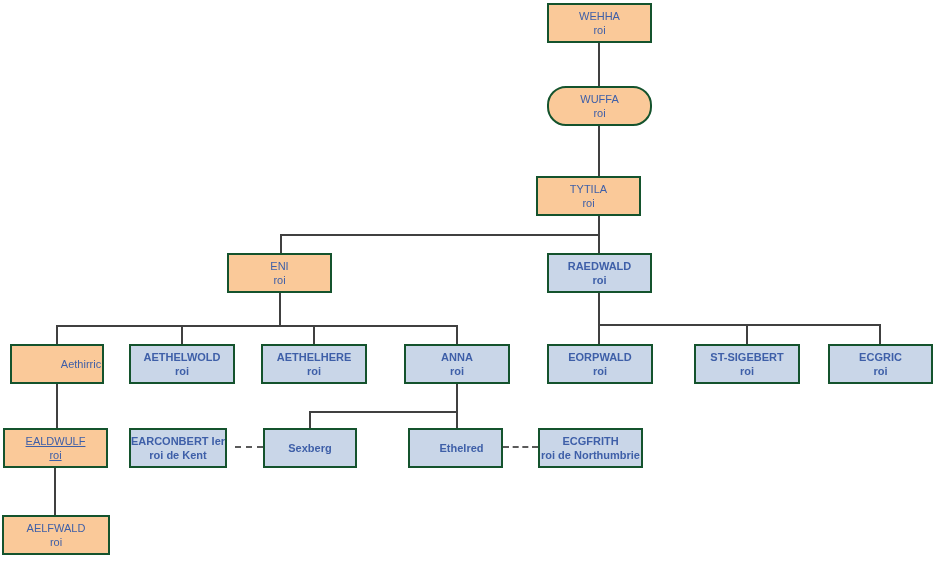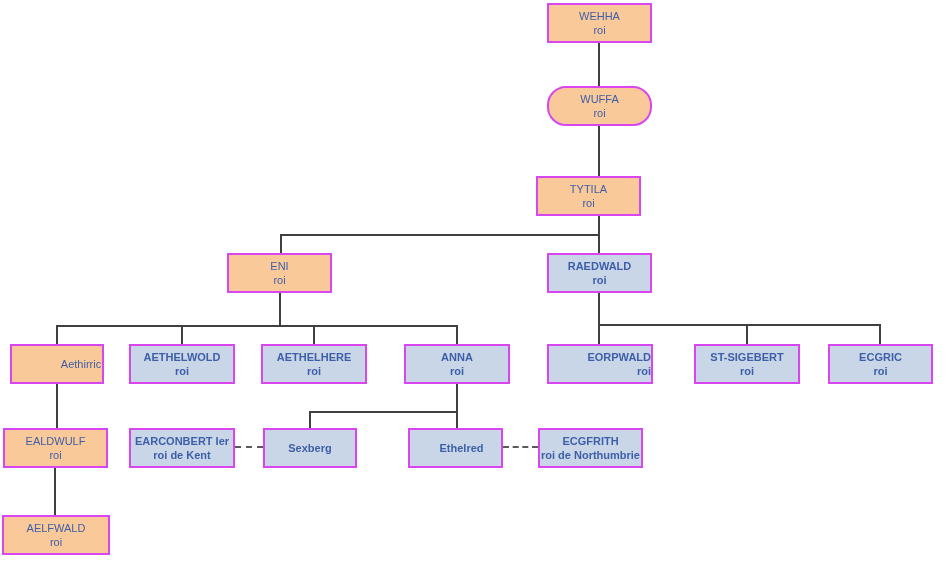--- a/index.html
+++ b/index.html
@@ -3,21 +3,21 @@
 <meta charset="utf-8">
 <style>
   html,body{margin:0;padding:0;background:#ffffff;font-family:"Liberation Sans",sans-serif;}
   .canvas{position:relative;width:945px;height:568px;background:#ffffff;overflow:hidden;}
 
   
   .box{
     position:absolute;
     width:105px;height:40px;
     box-sizing:border-box;
-    border:2px solid #d946ef;
+    border:2px solid #14532d;
     display:flex;flex-direction:column;justify-content:center;align-items:center;
     font-size:11px;line-height:14px;color:#3E5FA8;text-align:center;
   }
   .royal{background:#FAC999;}
   .member{background:#C9D6E8;font-weight:bold;}
   .shadowed::after{
     content:"";
     position:absolute;
     left:10px;top:8px;right:-12px;bottom:-11px;
     background:#3273C9;
@@ -30,25 +30,25 @@
   
   #n-wehha     {left:547px;top:3px;}
   #n-wuffa     {left:547px;top:86px;border-radius:19px;}
   #n-tytila    {left:536px;top:176px;}
   #n-eni       {left:227px;top:253px;align-items:center;}
   #n-raedwald  {left:547px;top:253px;}
   #n-aethirric {left:10px; top:344px;width:94px;padding-left:48px;}
   #n-aethelwold{left:129px;top:344px;width:106px;}
   #n-aethelhere{left:261px;top:344px;width:106px;}
   #n-anna      {left:404px;top:344px;width:106px;}
-  #n-eorpwald  {left:547px;top:344px;width:106px;align-items:flex-end;}
+  #n-eorpwald  {left:547px;top:344px;width:106px;}
   #n-stsigebert{left:694px;top:344px;width:106px;}
   #n-ecgric    {left:828px;top:344px;}
-  #n-ealdwulf  {left:3px;  top:428px;}
-  #n-earconbert{left:129px;top:428px;width:106px;}
+  #n-ealdwulf  {left:3px;  top:428px;text-decoration:underline;}
+  #n-earconbert{left:129px;top:428px;width:98px;}
   #n-sexberg   {left:263px;top:428px;width:94px;}
   #n-ethelred  {left:408px;top:428px;width:95px;padding-left:12px;}
   #n-ecgfrith  {left:538px;top:428px;}
   #n-aelfwald  {left:2px;  top:515px;width:108px;}
 
   
   .vline{position:absolute;width:2px;background:#404040;}
   .hline{position:absolute;height:2px;background:#404040;}
   .dline{position:absolute;height:0;border-top:2px dashed #5a5a5a;}
 

